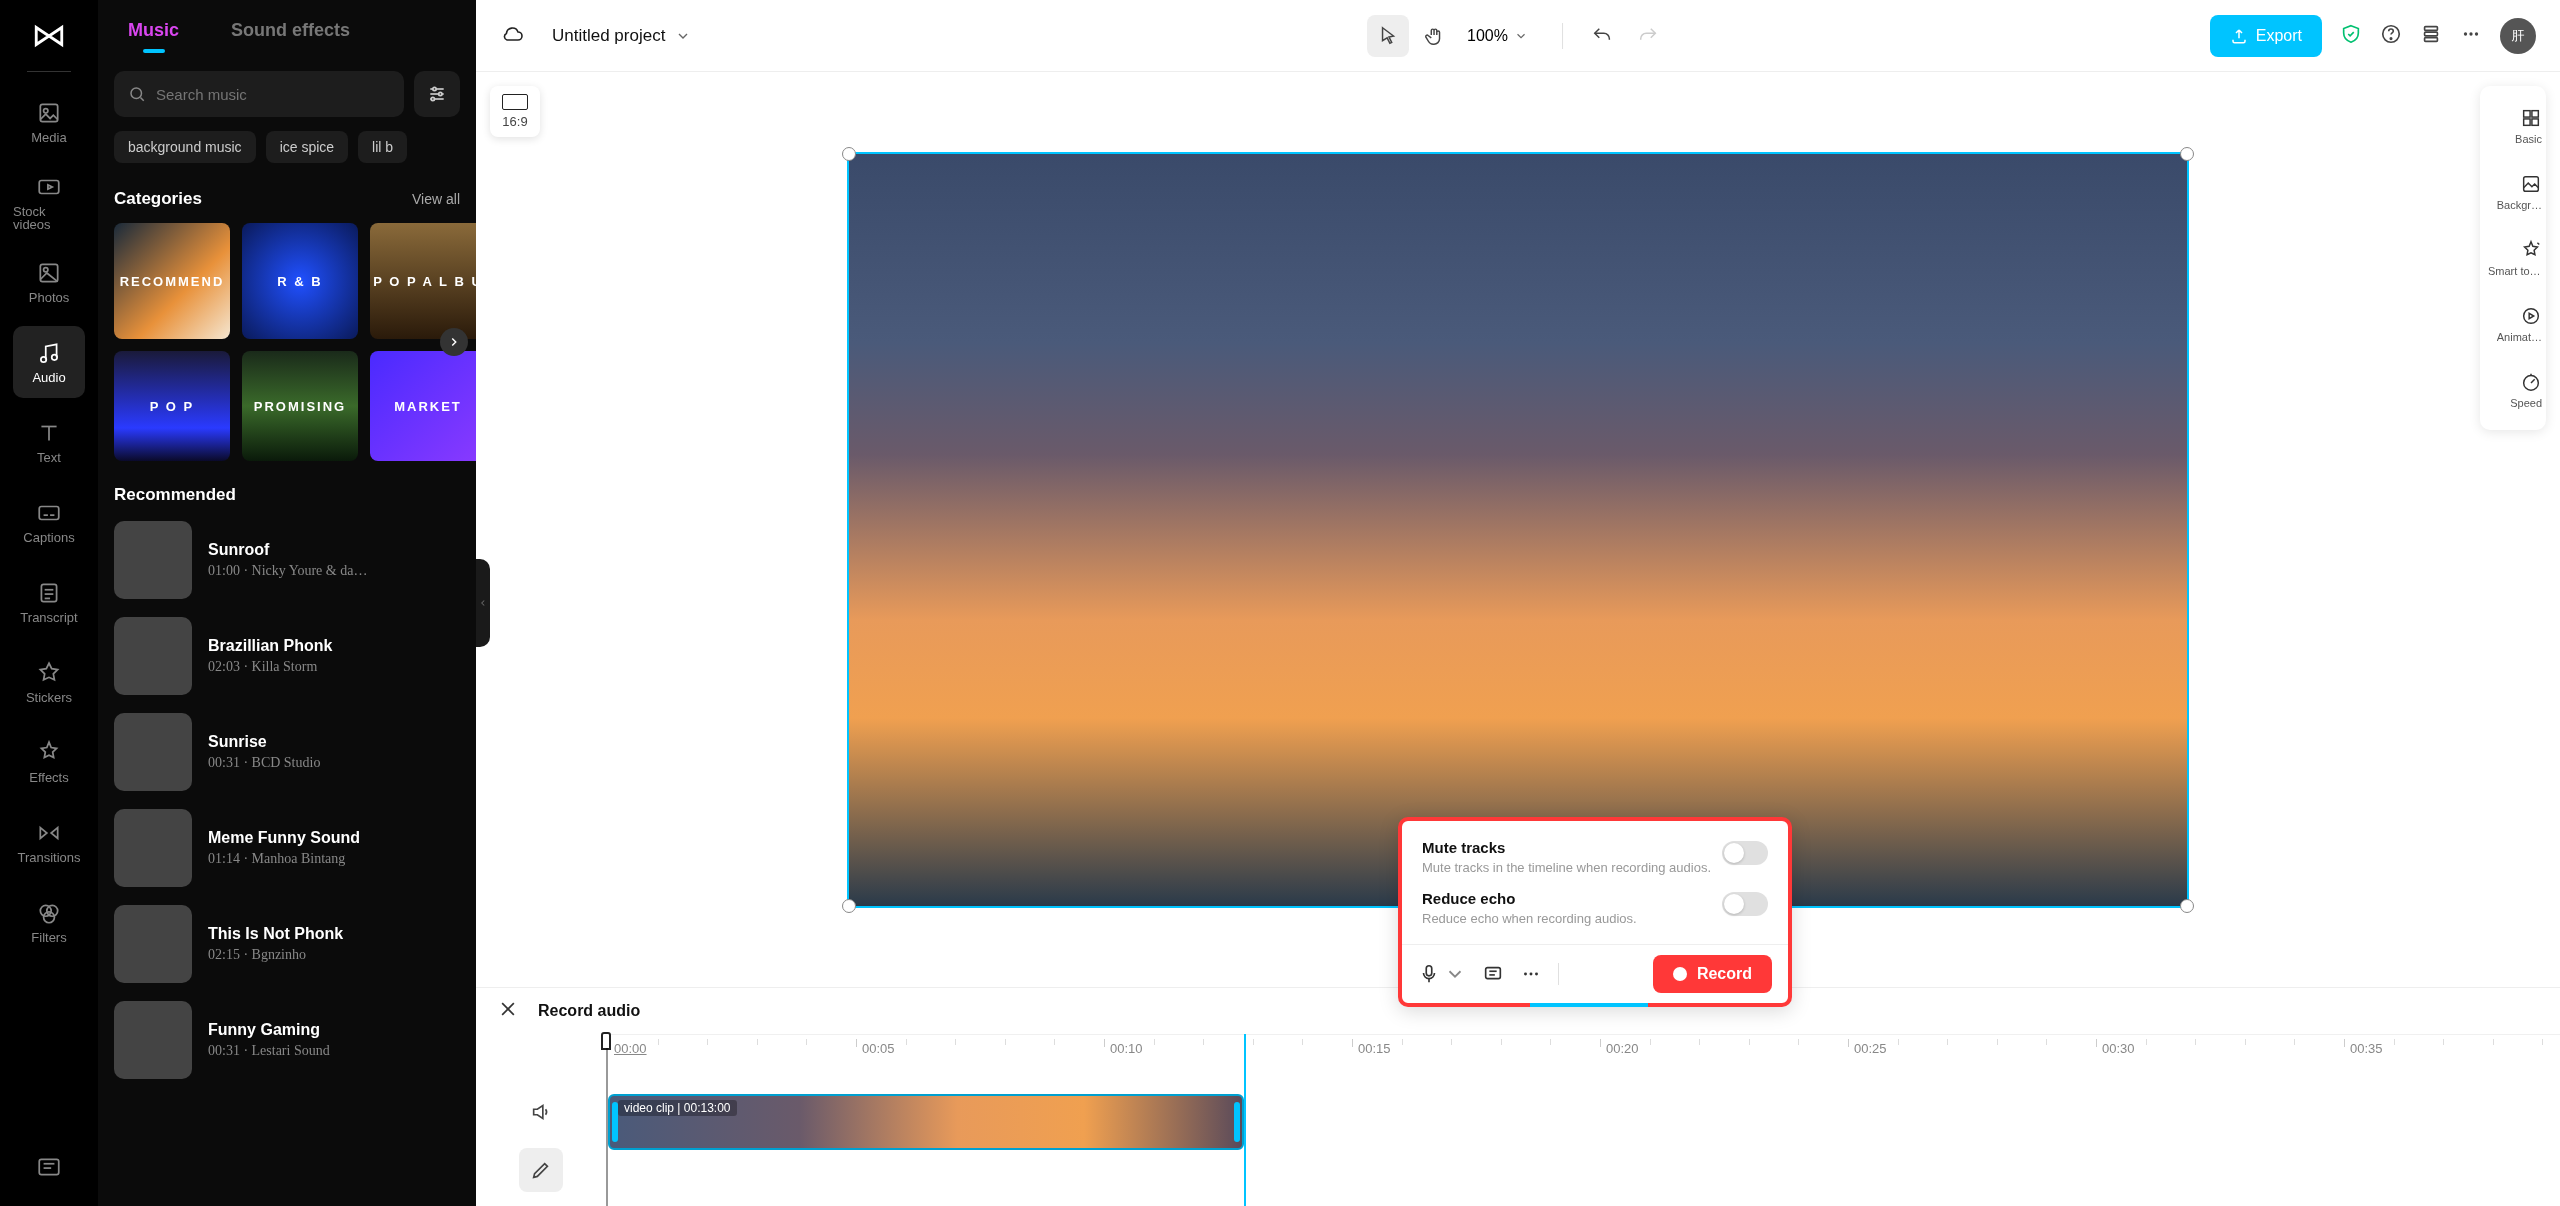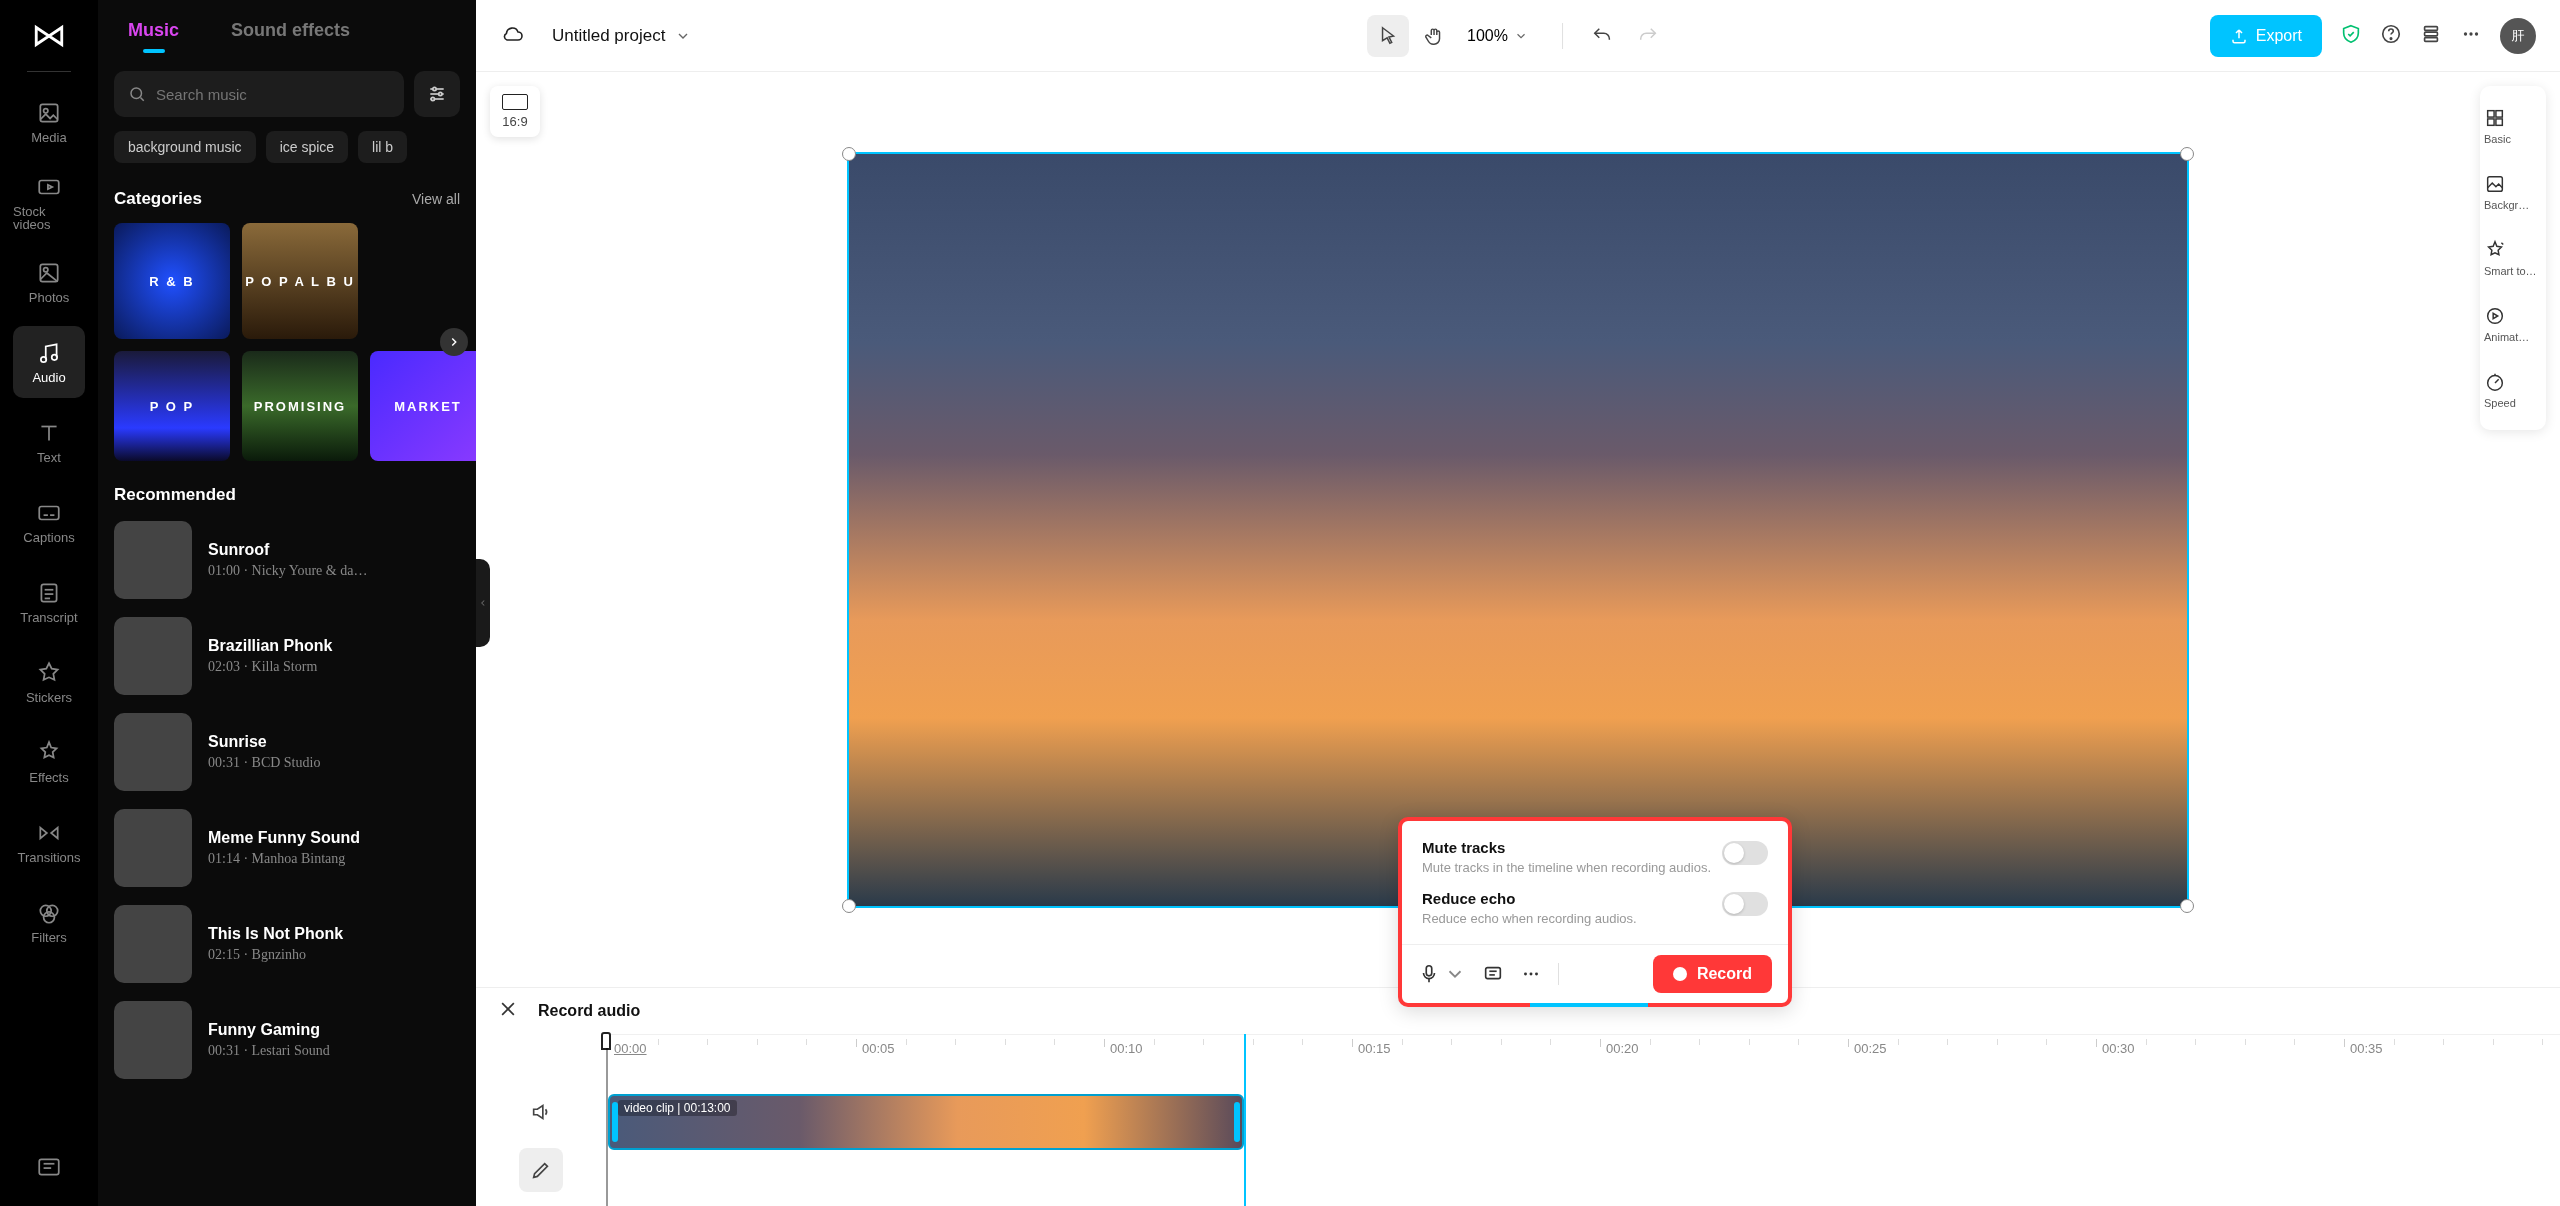--- a/index.html
+++ b/index.html
@@ -85,21 +85,21 @@
 .preview-wrap{flex:1;position:relative;background:#fff;display:flex;align-items:center;justify-content:center;}
 .aspect-badge{position:absolute;top:14px;left:14px;background:#fff;border-radius:8px;box-shadow:0 2px 8px rgba(0,0,0,.12);padding:8px 12px;text-align:center;cursor:pointer;}
 .aspect-badge .rect{width:26px;height:16px;border:1.5px solid #222;border-radius:2px;margin:0 auto 4px;}
 .aspect-badge .txt{font-size:13px;color:#444;}
 .canvas{width:1342px;height:756px;border:2px solid #00c4ff;position:relative;background:linear-gradient(180deg,#3a4a6a 0%,#4a5a7a 25%,#6a5a6a 40%,#e89a5a 62%,#f0a050 75%,#2a3a4a 100%);}
 .handle{width:14px;height:14px;border:1.5px solid #888;background:#fff;border-radius:7px;position:absolute;}
 .h-tl{top:-7px;left:-7px;} .h-tr{top:-7px;right:-7px;} .h-bl{bottom:-7px;left:-7px;} .h-br{bottom:-7px;right:-7px;}
 
 
 .proprail{position:absolute;top:14px;right:14px;background:#fff;border-radius:10px;box-shadow:0 2px 12px rgba(0,0,0,.1);padding:8px 4px;display:flex;flex-direction:column;gap:2px;}
-.prop{width:58px;height:64px;display:flex;flex-direction:column;align-items:flex-start;justify-content:center;gap:5px;cursor:pointer;border-radius:8px;}
+.prop{width:58px;height:64px;display:flex;flex-direction:column;align-items:flex-end;justify-content:center;gap:5px;cursor:pointer;border-radius:8px;}
 .prop svg{width:22px;height:22px;color:#333;}
 .prop span{font-size:11px;color:#555;line-height:1;white-space:nowrap;overflow:hidden;text-overflow:ellipsis;max-width:54px;}
 
 
 .record-pop{position:absolute;left:50%;bottom:0px;width:394px;background:#fff;border-radius:10px;box-shadow:0 4px 20px rgba(0,0,0,.15);border:4px solid #ff3838;z-index:20;transform:translate(-120px,20px);}
 .rec-body{padding:18px 20px 12px;}
 .rec-opt{display:flex;justify-content:space-between;align-items:flex-start;margin-bottom:14px;}
 .rec-opt .labels .t{font-size:15px;font-weight:600;color:#111;margin-bottom:3px;}
 .rec-opt .labels .d{font-size:13px;color:#999;line-height:1.35;}
 .toggle{width:46px;height:24px;background:#e0e0e0;border-radius:12px;position:relative;cursor:pointer;flex-shrink:0;margin-top:2px;}
@@ -274,20 +274,21 @@
         <div class="chip">ice spice</div>
         <div class="chip">lil b</div>
       </div>
 
     <div class="sectionhead">
       <h3>Categories</h3>
       <a>View all</a>
     </div>
     <div class="cats-wrapper">
       <div class="cats-row" id="cats1">
+          <div class="cat cat-recommend">RECOMMEND</div>
           <div class="cat cat-rnb">R &amp; B</div>
           <div class="cat cat-pop-alb">P O P
 A L B U</div>
         </div>
       <div class="cats-row" id="cats2">
           <div class="cat cat-pop row2">P O P</div>
           <div class="cat cat-promising row2">PROMISING</div>
           <div class="cat cat-market row2">MARKET</div>
         </div>
       <div class="cat-next">

